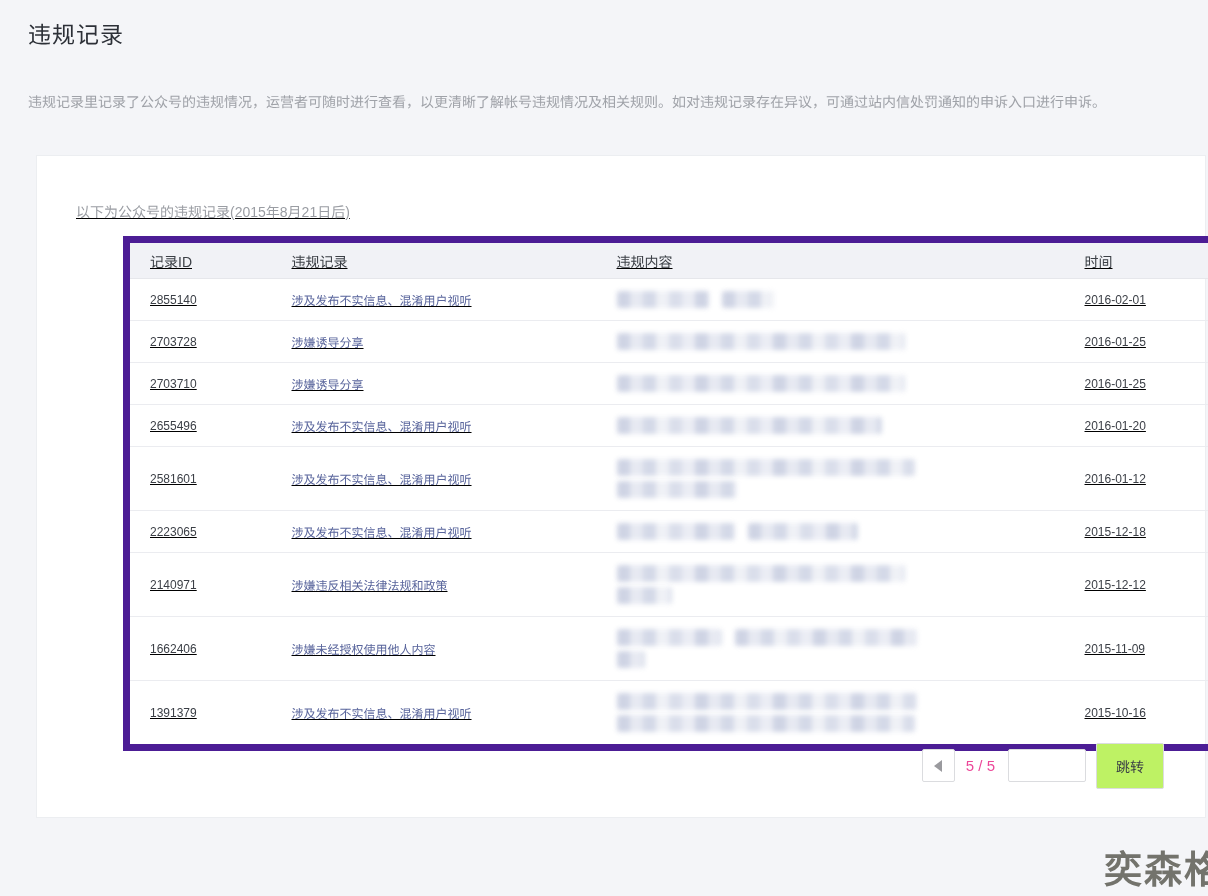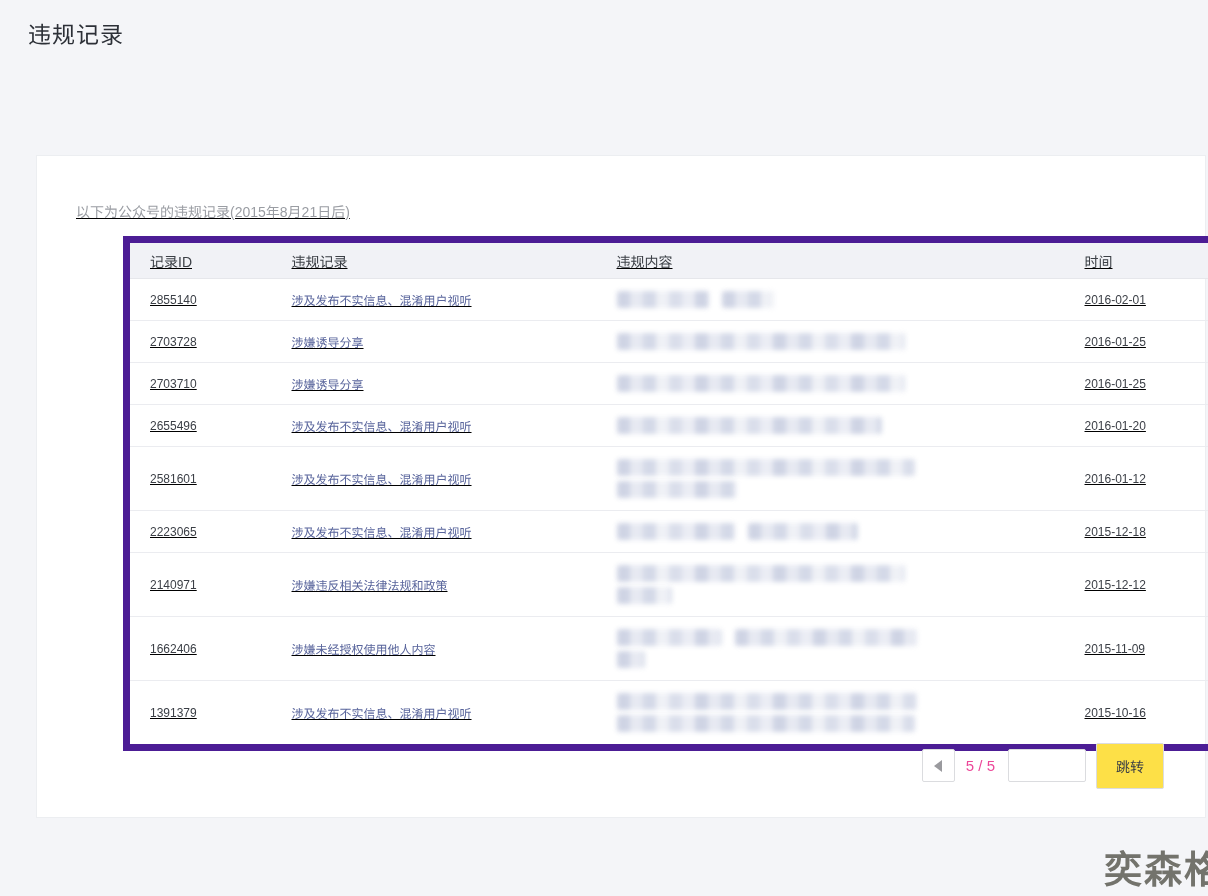--- a/index.html
+++ b/index.html
@@ -133,21 +133,21 @@
     border-radius: 2px;
     outline: none;
     font-size: 14px;
     padding: 0 8px;
     color: #3a3e45;
     background: #fff;
   }
   .page-jump-btn {
     width: 68px; height: 46px;
     margin-left: 10px;
-    background: #fde047;
+    background: #bef264;
     border: 1px solid #dbdcdf;
     border-radius: 2px;
     font-size: 14px;
     color: #3a3e45;
     cursor: pointer;
     font-family: inherit;
   }
 
   
   .watermark {
@@ -160,20 +160,21 @@
     color: #73736c;
     white-space: nowrap;
     user-select: none;
   }
 </style>
 </head>
 <body>
 
 <div class="page-head">
   <div class="page-title">违规记录</div>
+  <div class="page-desc">违规记录里记录了公众号的违规情况，运营者可随时进行查看，以更清晰了解帐号违规情况及相关规则。如对违规记录存在异议，可通过站内信处罚通知的申诉入口进行申诉。</div>
 </div>
 
 <div class="card">
   <div class="card-inner">
     <div class="card-heading">以下为公众号的违规记录(2015年8月21日后)</div>
 
     <table class="viol-table">
       <colgroup>
         <col class="c-id">
           <col class="c-type">

